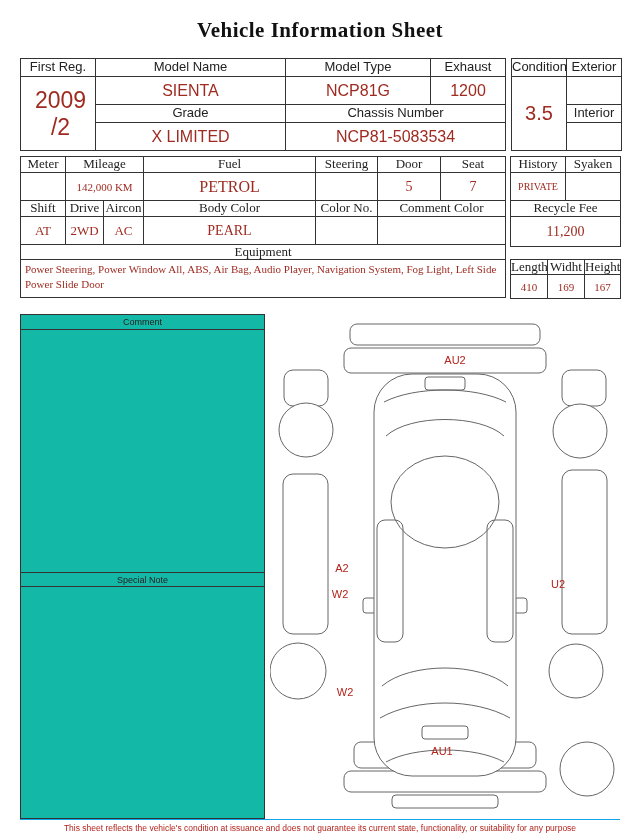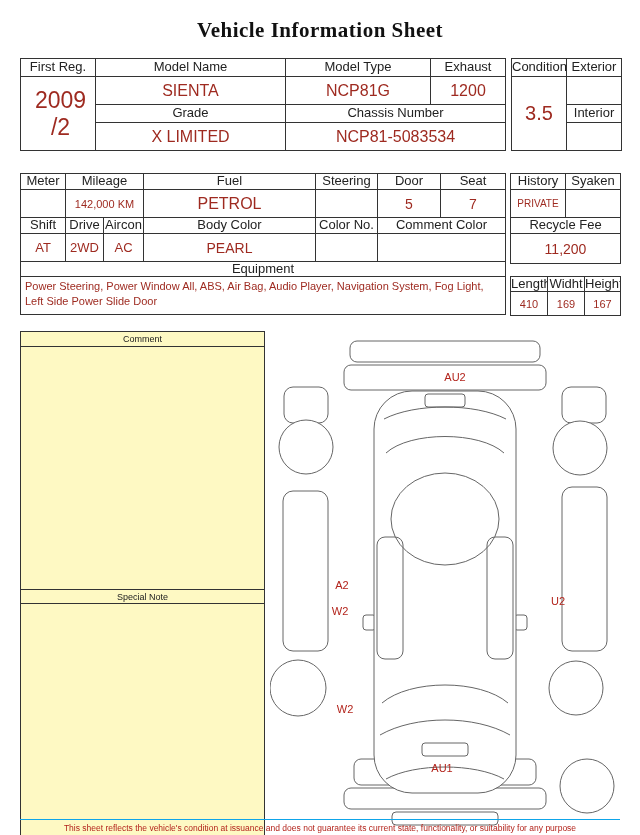--- a/index.html
+++ b/index.html
@@ -26,29 +26,29 @@
   tr.h24 { height:24px; } tr.h28 { height:28px; } tr.h30 { height:30px; }
 
   .v-lg { font-size:16px; }
   .v-md { font-size:14px; }
   .v-sm { font-size:11px; }
   .v-xs { font-size:10px; }
   .v-cond { font-size:20px; }
   .v-firstreg { font-size:23px; white-space:pre-line; text-align:center; padding-left:5px; line-height:1.15; }
   .equip-text { font-size:11px; text-align:left; vertical-align:top; padding:2px 4px; line-height:1.3; height:38px; }
 
-  .row2 { margin-top:22px; }
+  .row2 { margin-top:5px;font-family:Liberation Serif, serif; }
   .stack { display:flex; flex-direction:column; }
   .stack table + table { margin-top:-1px; }
   .dims-spacer { height:12px; }
 
   .main { margin-top:15px; height:505px; }
   .panel {
     width:245px; flex:0 0 245px; border:1px solid #333;
-    display:flex; flex-direction:column; background:#fef9c3;
+    display:flex; flex-direction:column; background:#14b8a6;
   }
   .panel-header {
     height:15px; line-height:14px; font-size:9px; text-align:center; color:#222;
   }
   .comment-header { border-bottom:1px solid #333; }
   .panel-spacer { height:242px; }
   .special-header { border-top:1px solid #333; border-bottom:1px solid #333; }
   .notes { padding:5px 6px; }
   .note-line { color:#9e2a20; font-size:11px; line-height:13px; }
 

